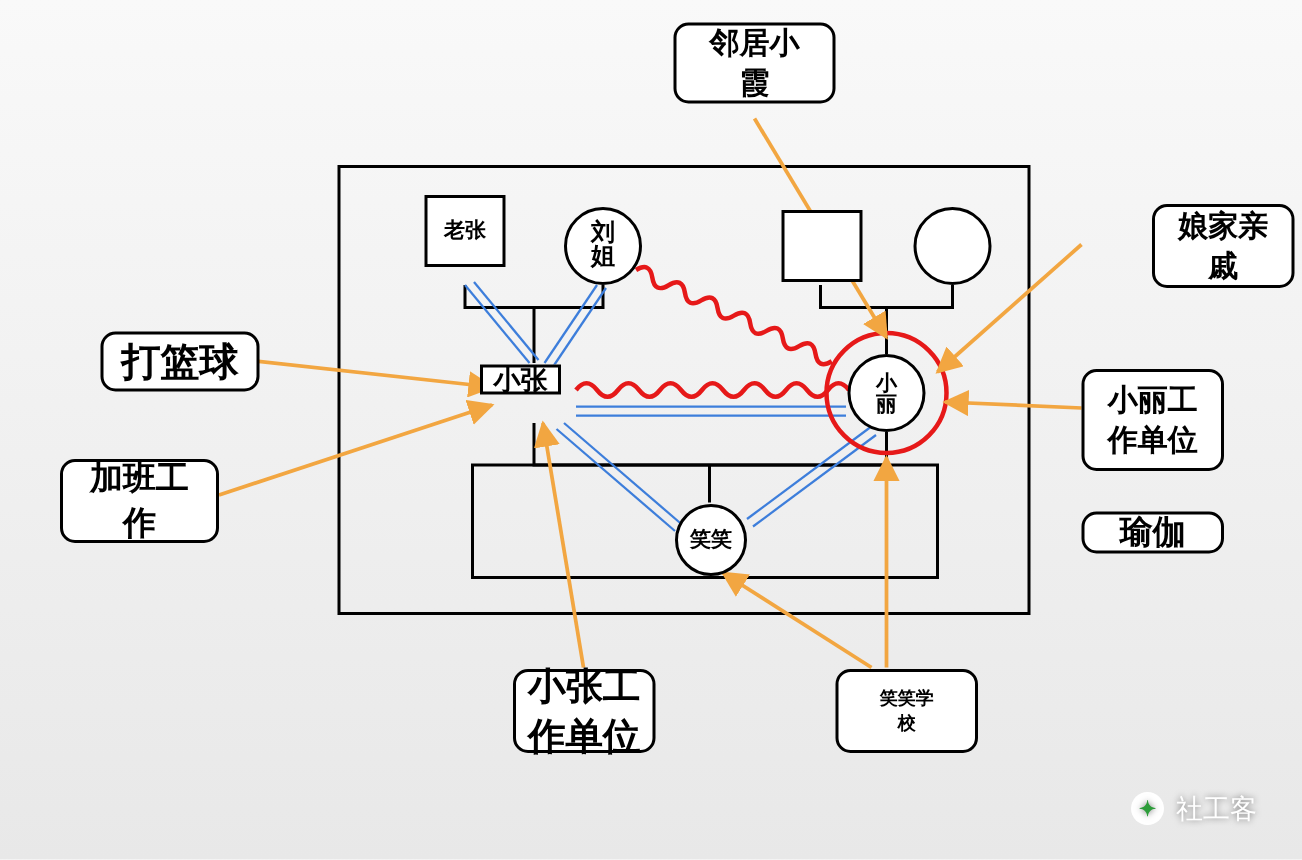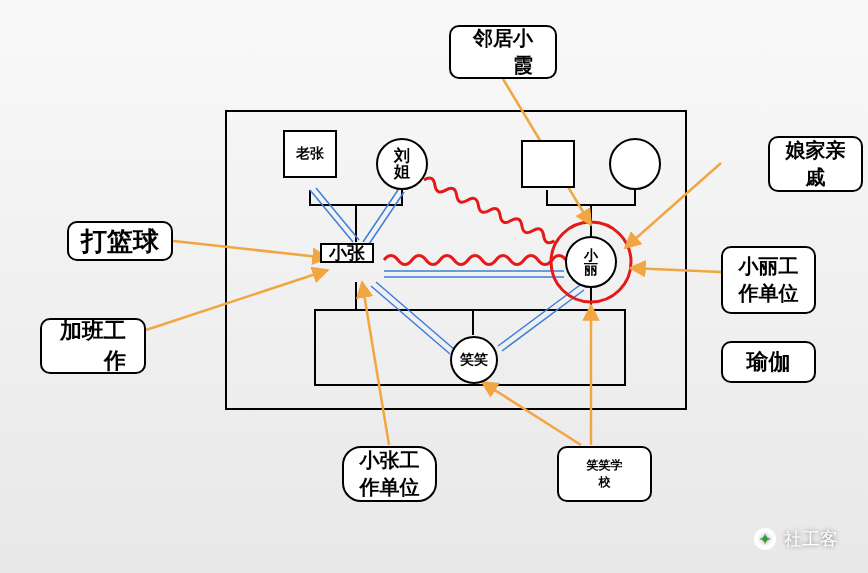--- a/index.html
+++ b/index.html
@@ -112,35 +112,35 @@
   <path d="M503 79  L591 225" stroke="#f2a641" stroke-width="2.5" fill="none" marker-end="url(#arrowO)"></path>
   <path d="M721 163 L625 248" stroke="#f2a641" stroke-width="2.5" fill="none" marker-end="url(#arrowO)"></path>
   <path d="M721 272 L630 268" stroke="#f2a641" stroke-width="2.5" fill="none" marker-end="url(#arrowO)"></path>
   <path d="M146 238 L328 258" stroke="#f2a641" stroke-width="2.5" fill="none" marker-end="url(#arrowO)"></path>
   <path d="M146 330 L328 270" stroke="#f2a641" stroke-width="2.5" fill="none" marker-end="url(#arrowO)"></path>
   <path d="M389 445 L362 282" stroke="#f2a641" stroke-width="2.5" fill="none" marker-end="url(#arrowO)"></path>
   <path d="M581 445 L482 382" stroke="#f2a641" stroke-width="2.5" fill="none" marker-end="url(#arrowO)"></path>
   <path d="M591 445 L591 305" stroke="#f2a641" stroke-width="2.5" fill="none" marker-end="url(#arrowO)"></path>
 </svg>
 
-<div class="node rounded" style="left:449px; top:25px; width:108px; height:54px; font-size:20px; white-space:pre;text-align:right;">邻居小
+<div class="node rounded" style="left:449px; top:15px; width:108px; height:54px; font-size:20px; white-space:pre;">邻居小
 霞</div>
 
 <div class="node rounded" style="left:40px; top:221px; width:106px; height:40px; font-size:26px;margin-left:27px;">打篮球</div>
 
-<div class="node rounded" style="left:40px; top:318px; width:106px; height:56px; font-size:22px; white-space:pre;text-align:right;">加班工
+<div class="node rounded" style="left:40px; top:306px; width:106px; height:56px; font-size:22px; white-space:pre;">加班工
 作</div>
 
-<div class="node rounded" style="left:342px; top:446px; width:95px; height:56px; font-size:20px; white-space:pre;border-radius:19px;">小张工
+<div class="node rounded" style="left:342px; top:446px; width:95px; height:56px; font-size:25px; white-space:pre;">小张工
 作单位</div>
 
 <div class="node rounded" style="left:557px; top:446px; width:95px; height:56px; font-size:12px; white-space:pre;">笑笑学
 校</div>
 
-<div class="node rounded" style="left:721px; top:341px; width:95px; height:42px; font-size:22px;">瑜伽</div>
+<div class="node rounded" style="left:721px; top:341px; width:95px; height:28px; font-size:22px;">瑜伽</div>
 
 <div class="node rounded" style="left:721px; top:246px; width:95px; height:68px; font-size:20px; white-space:pre;">小丽工
 作单位</div>
 
 <div class="node rounded" style="left:721px; top:136px; width:95px; height:56px; font-size:20px; white-space:pre;margin-left:47px;">娘家亲
 戚</div>
 
 <div class="node" style="left:283px; top:130px; width:54px; height:48px; font-size:14px;">老张</div>
 
 <div class="node circle" style="left:376px; top:138px; width:52px; height:52px; font-size:16px; white-space:pre; line-height:1;">刘

